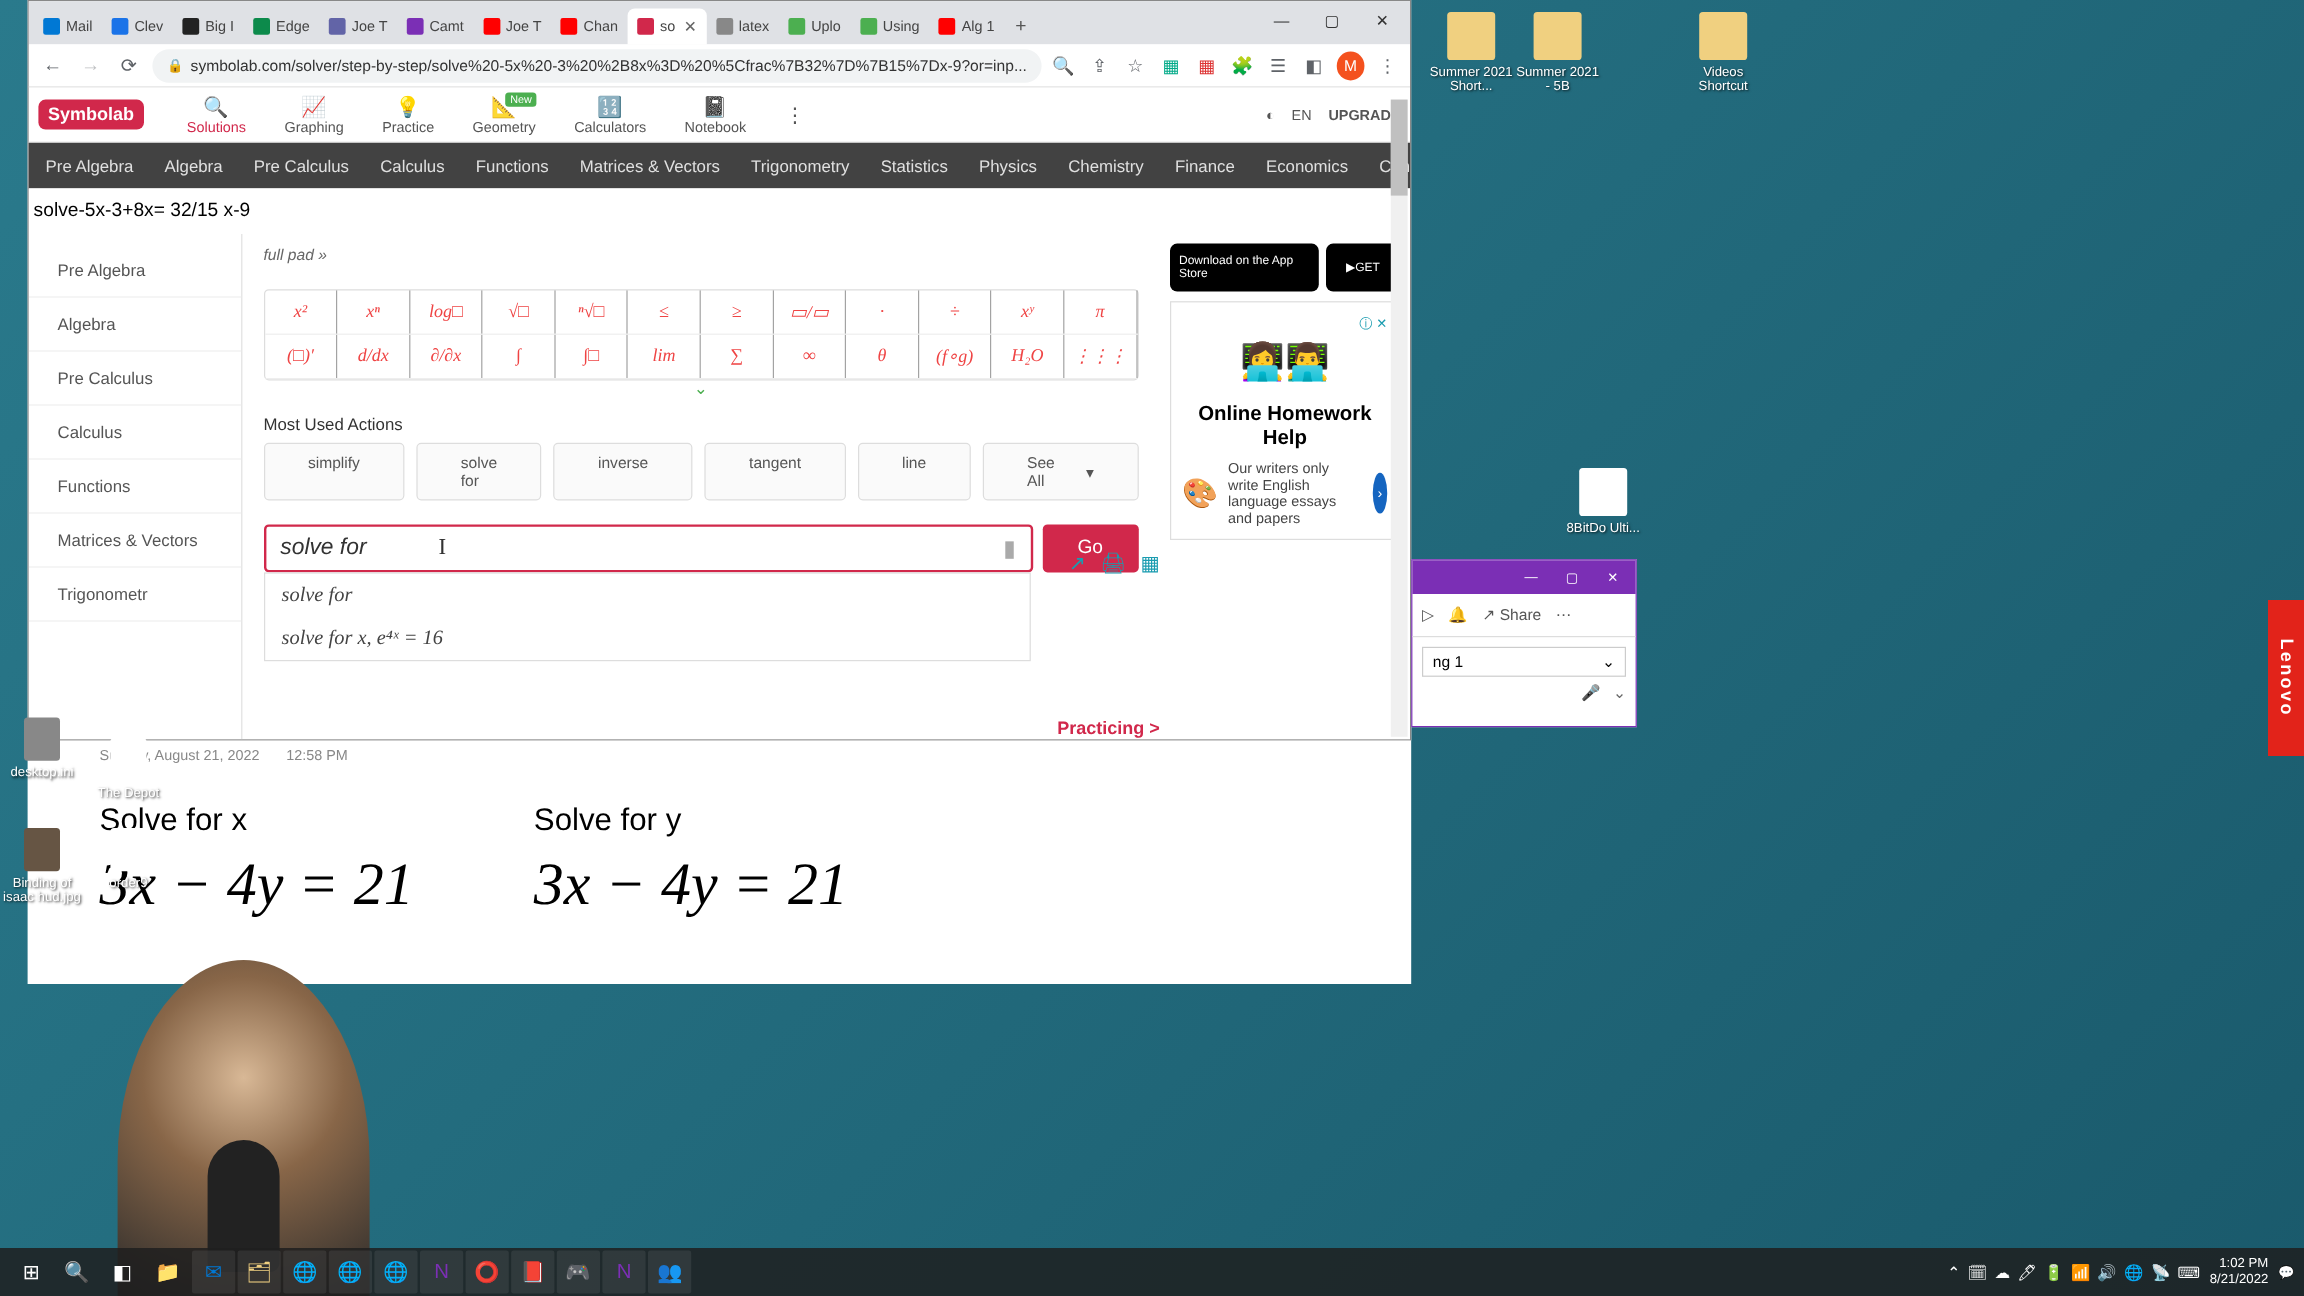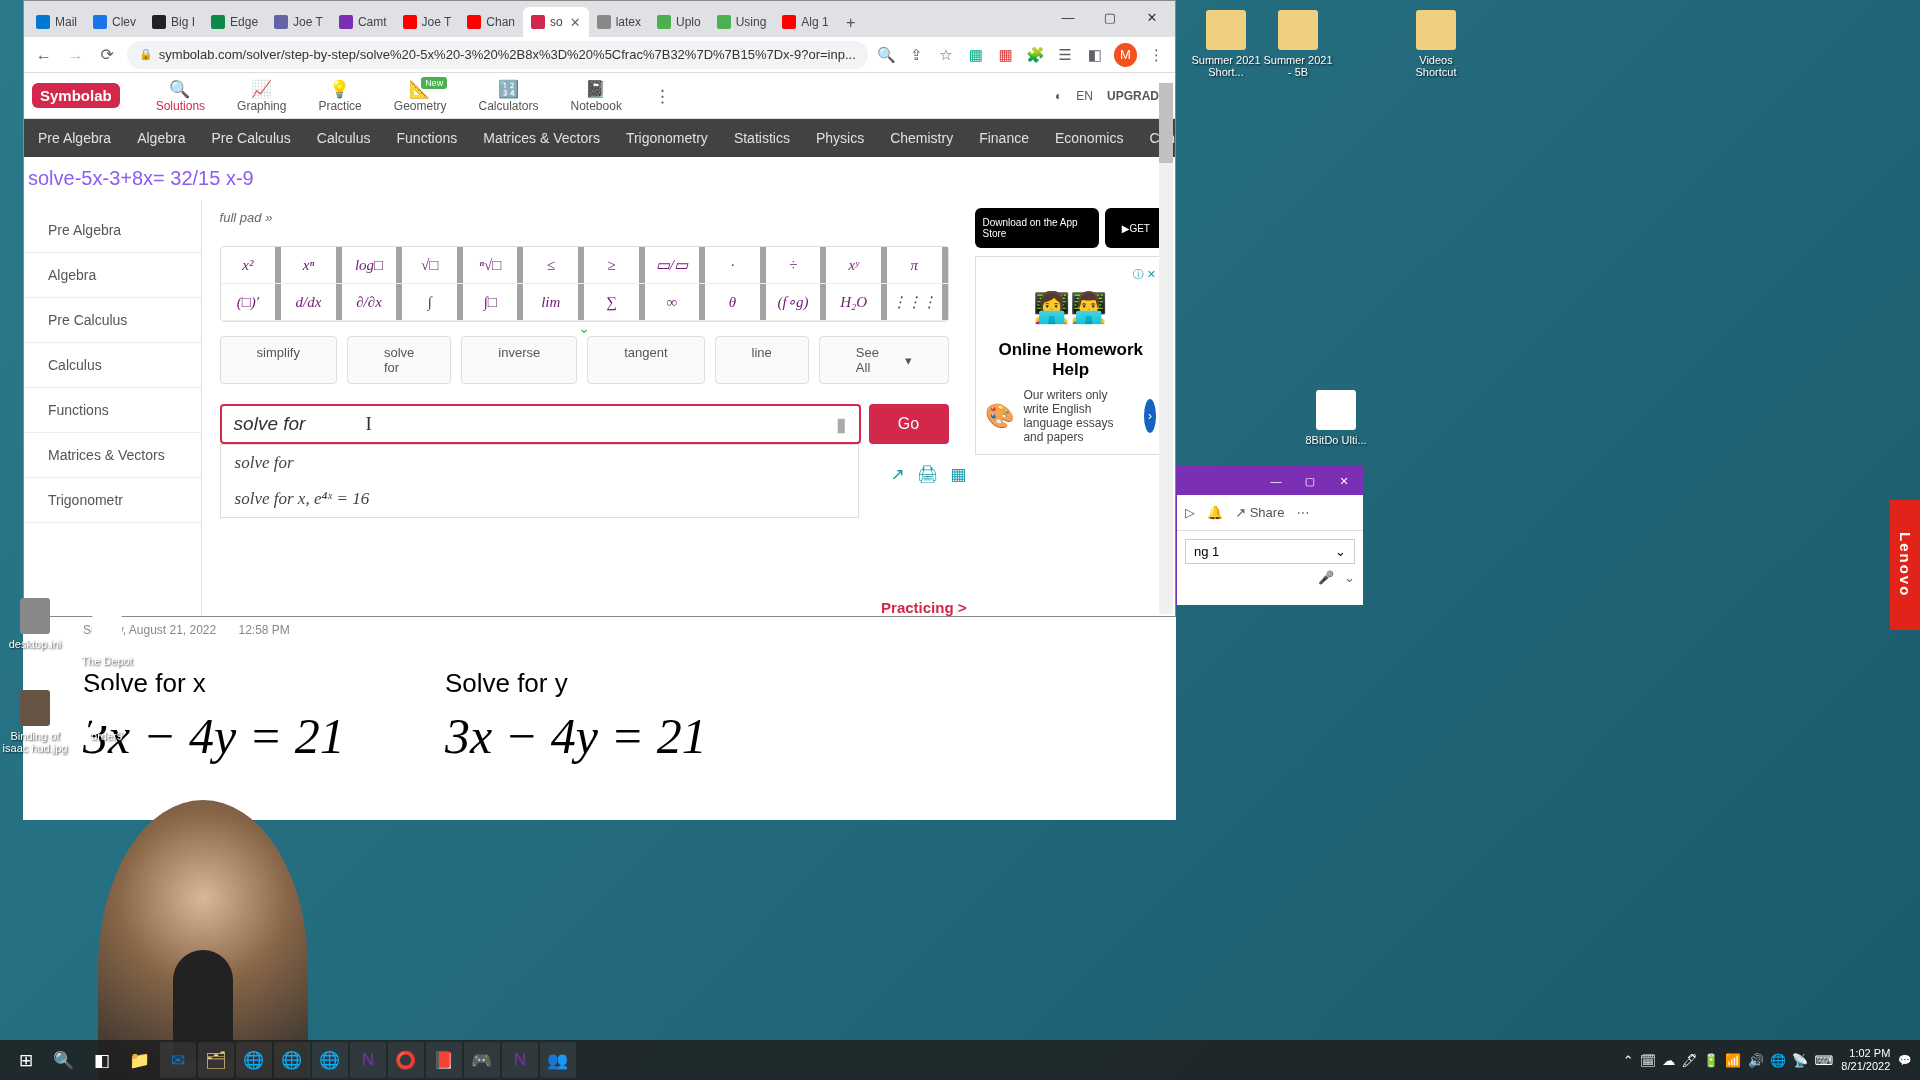--- a/index.html
+++ b/index.html
@@ -31,31 +31,31 @@
 .sb-nav-item { display: flex; flex-direction: column; align-items: center; padding: 0 16px; font-size: 12px; color: #555; cursor: pointer; }
 .sb-nav-item.active { color: #d1284b; }
 .sb-nav-icon { font-size: 17px; height: 20px; }
 .new-badge { background: #4caf50; color: #fff; font-size: 9px; padding: 1px 4px; border-radius: 3px; position: absolute; margin-left: 28px; margin-top: -2px; }
 .sb-right { margin-left: auto; display: flex; align-items: center; gap: 14px; font-size: 12px; color: #555; }
 .upgrade { font-weight: 600; }
 
 .sb-topics { height: 38px; background: #424242; display: flex; align-items: center; padding: 0 14px; gap: 26px; overflow: hidden; }
 .topic { color: #e0e0e0; font-size: 14px; white-space: nowrap; cursor: pointer; }
 
-.sb-title { padding: 10px 4px; font-size: 20px; font-weight: 500; color: #8b5cf6; background: #fff; }
+.sb-title { padding: 10px 4px; font-size: 16px; font-weight: 500; color: #000000; background: #fff; }
 
 .sb-body { flex: 1; display: flex; background: #fff; overflow: hidden; }
 .sb-sidebar { width: 190px; border-right: 1px solid #e0e0e0; padding-top: 8px; }
 .side-item { padding: 14px 24px; font-size: 14px; color: #555; border-bottom: 1px solid #eee; cursor: pointer; }
 
 .sb-main { flex: 1; padding: 10px 18px; }
 .fullpad { font-style: italic; font-size: 13px; color: #666; margin-bottom: 21px; }
 .math-toolbar { border: 1px solid #ddd; border-radius: 4px; }
 .tb-row { display: flex; border-bottom: 1px solid #eee; }
-.tb-cell { flex: 1; height: 36px; display: flex; align-items: center; justify-content: center; font-size: 15px; color: #701a75; font-style: italic; font-family: Georgia, serif; border-right: 6px solid #a3a3a3; cursor: pointer; }
+.tb-cell { flex: 1; height: 36px; display: flex; align-items: center; justify-content: center; font-size: 15px; color: #ef4444; font-style: italic; font-family: Georgia, serif; border-right: 1px solid #a3a3a3; cursor: pointer; }
 .tb-expand { text-align: center; color: #4caf50; font-size: 14px; margin-top: -2px; }
 
 .actions-label { font-size: 14px; color: #333; margin: 14px 0 8px 0; }
 .actions-row { display: flex; gap: 10px; }
 .act-btn { padding: 8px 36px; border: 1px solid #ddd; border-radius: 4px; background: #fafafa; font-size: 13px; color: #555; cursor: pointer; }
 .see-all { display: flex; align-items: center; gap: 26px; }
 
 .input-row { display: flex; gap: 8px; margin-top: 20px; position: relative; }
 .math-input { flex: 1; height: 40px; border: 2px solid #d1284b; border-radius: 4px; padding: 0 12px; font-size: 19px; font-style: italic; font-family: Georgia, serif; color: #333; display: flex; align-items: center; }
 .go-btn { width: 80px; height: 40px; background: #d1284b; color: #fff; font-size: 16px; font-weight: 500; border-radius: 4px; display: flex; align-items: center; justify-content: center; cursor: pointer; }
@@ -304,20 +304,21 @@
             <div class="tb-cell">∑</div>
             <div class="tb-cell">∞</div>
             <div class="tb-cell">θ</div>
             <div class="tb-cell">(f∘g)</div>
             <div class="tb-cell">H₂O</div>
             <div class="tb-cell">⋮⋮⋮</div>
           </div>
       </div>
       <div class="tb-expand">⌄</div>
 
+      <div class="actions-label">Most Used Actions</div>
       <div class="actions-row" id="actions">
       <div class="act-btn">simplify</div>
           <div class="act-btn">solve for</div>
           <div class="act-btn">inverse</div>
           <div class="act-btn">tangent</div>
           <div class="act-btn">line</div>
           <div class="act-btn see-all">
             <span>See All</span>
             <span>▾</span>
           </div>

